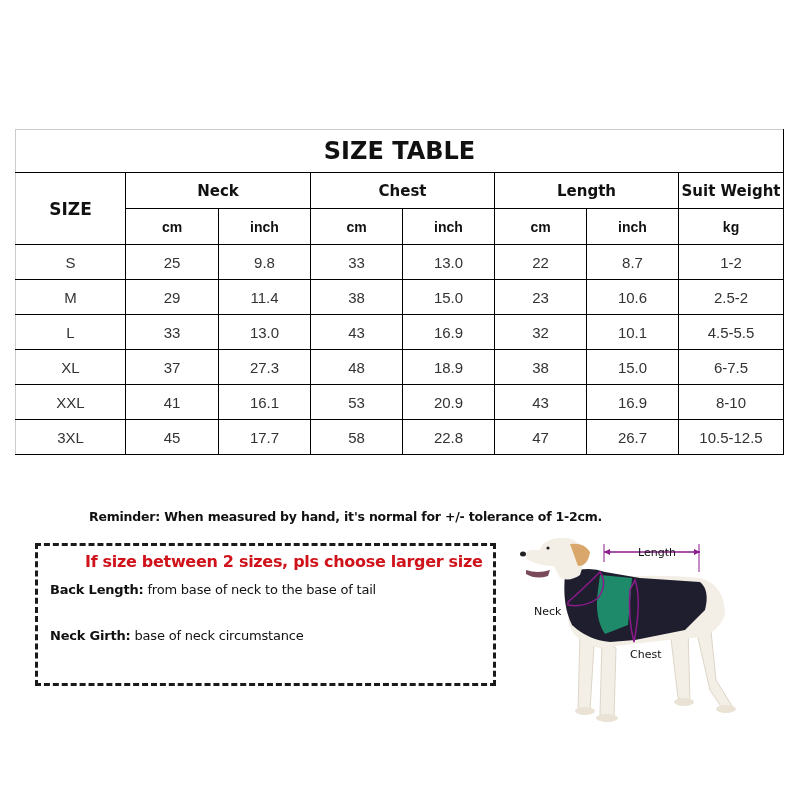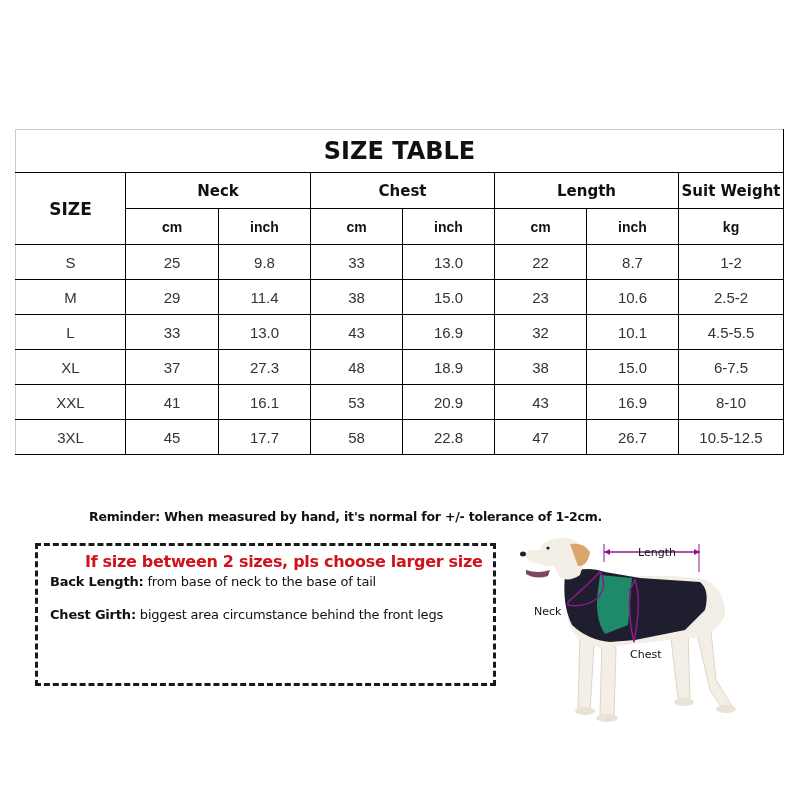--- a/index.html
+++ b/index.html
@@ -31,21 +31,21 @@
 
   
   .note-box { position: absolute; left: 35px; top: 543px; width: 461px; height: 143px;
               border: 3px dashed #1a1a1a; box-sizing: border-box; }
   .note-headline { position: absolute; left: 15px; top: 6px; font-size: 16px;
                    font-weight: bold; color: #d0121b; white-space: nowrap;
                    font-family: "DejaVu Sans", sans-serif; letter-spacing: -0.3px; margin-left: 32px; }
   .note-line { position: absolute; left: 12px; font-size: 13px; white-space: nowrap;
                font-family: "DejaVu Sans", sans-serif; color: #111; letter-spacing: -0.2px; }
   .note-line b { font-weight: bold; }
-  .nl1 { top: 28px; } .nl2 { top: 61px; } .nl3 { top: 82px; } .nl4 { top: 103px; font-weight: bold; }
+  .nl1 { top: 36px; } .nl2 { top: 61px; } .nl3 { top: 82px; } .nl4 { top: 103px; font-weight: bold; }
 
   
   .dog-figure { position: absolute; left: 510px; top: 530px; width: 250px; height: 200px; }
   .dog-label { position: absolute; font-size: 11px; font-family: "DejaVu Sans", sans-serif;
                color: #111; white-space: nowrap; }
   .lbl-length { left: 128px; top: 16px; }
   .lbl-neck { left: 24px; top: 75px; }
   .lbl-chest { left: 120px; top: 118px; }
 </style>
 </head>
@@ -145,22 +145,22 @@
 </tbody>
   </table>
 
 <div class="reminder">Reminder: When measured by hand, it's normal for +/- tolerance of 1-2cm.</div>
 
 <div class="note-box">
   <div class="note-headline">If size between  2 sizes, pls choose larger size</div>
   <div class="note-line nl1">
     <b>Back Length:</b><span> from base of neck to the base of tail</span>
   </div>
-  <div class="note-line nl2">
-    <b>Chest Girth:</b><span> biggest area circumstance behind the front legs</span>
+  <div class="note-line nl3">
+    <b>Neck Girth:</b><span> base of neck circumstance</span>
   </div>
 </div>
 
 <div class="dog-figure">
   <svg width="250" height="200" viewBox="0 0 250 200">
 
     <path d="M70 105 L68 178 L80 180 L84 115 Z" fill="#f4efe6" stroke="#ddd6c8" stroke-width="1"></path>
     <path d="M92 110 L90 185 L104 186 L106 118 Z" fill="#f4efe6" stroke="#ddd6c8" stroke-width="1"></path>
     <path d="M160 100 L168 168 L180 172 L178 100 Z" fill="#f4efe6" stroke="#ddd6c8" stroke-width="1"></path>
     <path d="M185 95 L200 160 L212 178 L222 176 L206 150 L200 92 Z" fill="#f4efe6" stroke="#ddd6c8" stroke-width="1"></path>

